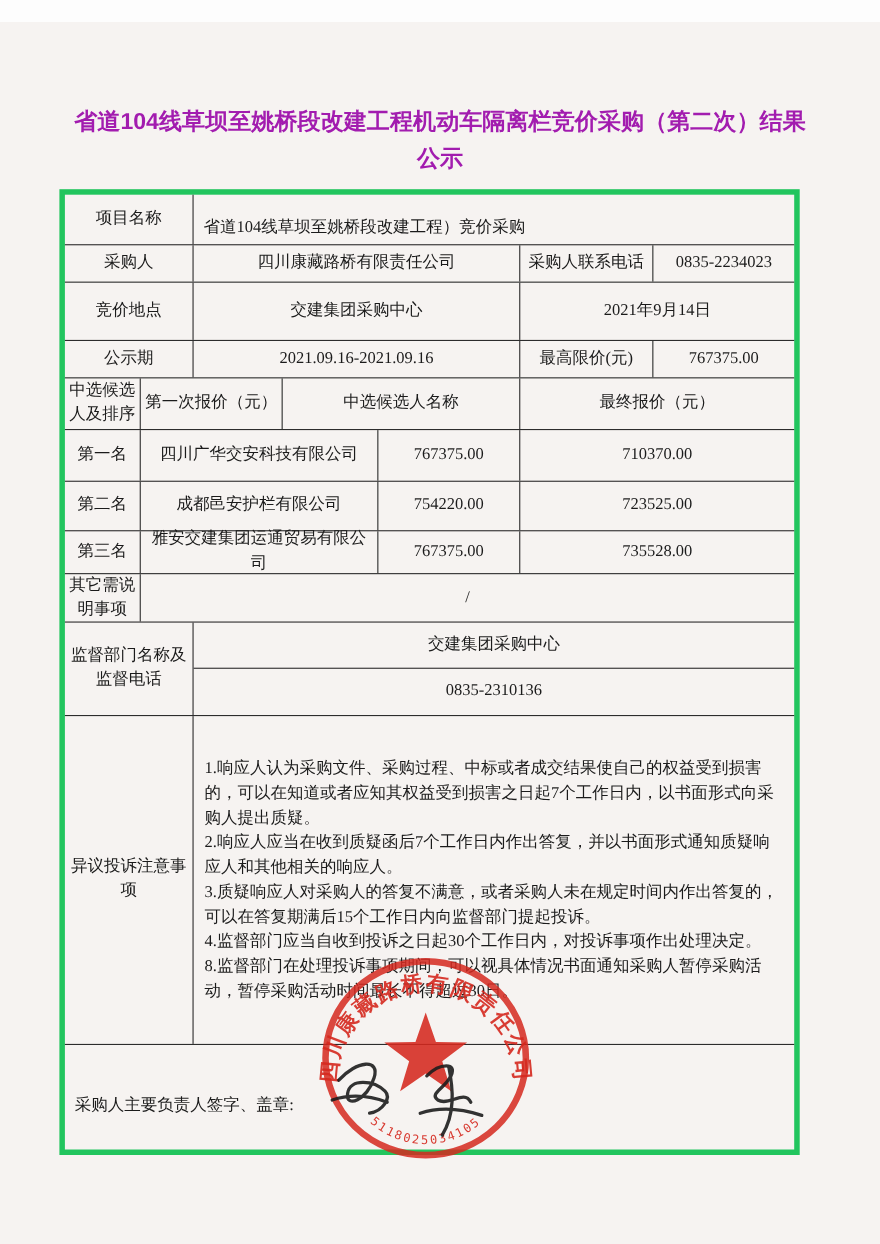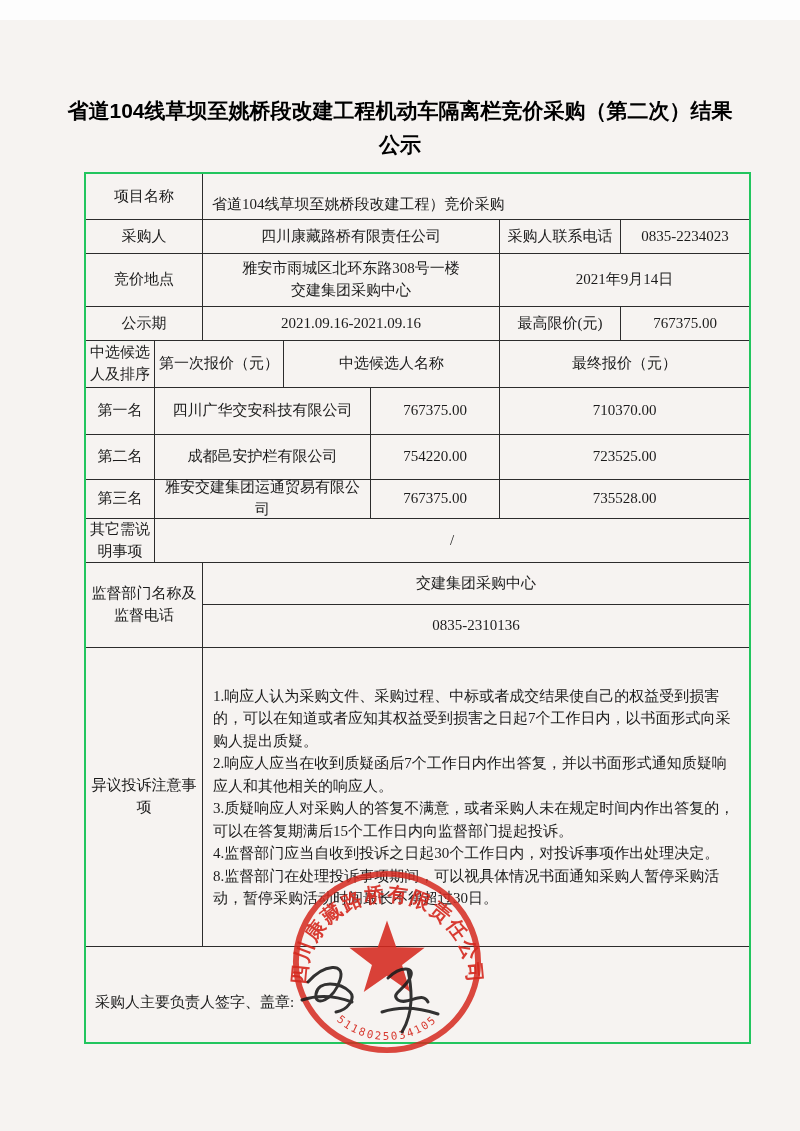--- a/index.html
+++ b/index.html
@@ -1,22 +1,22 @@
 <!DOCTYPE html>
 <html><head>
 <meta charset="utf-8">
 <style>
   html,body{margin:0;padding:0;background:#e9e6e3;}
   .page{position:relative;width:800px;height:1131px;background:#f6f3f1;
         font-family:"Liberation Serif","DejaVu Serif",serif;color:#1b1b1b;overflow:hidden;}
   .top-strip{position:absolute;top:0;left:0;right:0;height:20px;background:#fdfdfd;}
   .title{position:absolute;top:94px;left:62px;width:676px;margin:0;text-align:center;
          font-size:21px;font-weight:bold;line-height:1.6;
-         font-family:"Liberation Sans","DejaVu Sans",sans-serif;color:#000000;}
-  .tbl{position:absolute;left:84px;top:172px;width:663px;border:2px solid #22c55e;font-family:Liberation Serif, serif;}
+         font-family:"Liberation Sans","DejaVu Sans",sans-serif;color:#a21caf;}
+  .tbl{position:absolute;left:54px;top:172px;width:663px;border:5px solid #22c55e;font-family:Liberation Serif, serif;}
   .row{display:flex;box-sizing:border-box;border-bottom:1.5px solid #2c2c2c;}
   .row.last{border-bottom:none;}
   .cell{box-sizing:border-box;border-right:1.5px solid #2c2c2c;display:flex;
         align-items:center;justify-content:center;text-align:center;
         font-size:15px;line-height:1.45;padding:2px 4px;flex-direction:column;}
   .cell.end{border-right:none;}
   .cell.leftrow{flex-direction:row;justify-content:flex-start;text-align:right;padding-left:9px;margin-top:16px;}
   .fill{flex:1;}
   .sub{box-sizing:border-box;display:flex;align-items:center;justify-content:center;
        font-size:15px;}
@@ -45,21 +45,20 @@
     <div class="row" style="height:34px">
       <div class="cell" style="width:117px">采购人</div>
       <div class="cell" style="width:297px">四川康藏路桥有限责任公司</div>
       <div class="cell" style="width:121px">采购人联系电话</div>
       <div class="cell end fill">0835-2234023</div>
     </div>
 
     <div class="row" style="height:53px">
       <div class="cell" style="width:117px">竞价地点</div>
       <div class="cell" style="width:297px">
-        <div>雅安市雨城区北环东路308号一楼</div>
         <div>交建集团采购中心</div>
       </div>
       <div class="cell end fill">2021年9月14日</div>
     </div>
 
     <div class="row" style="height:34px">
       <div class="cell" style="width:117px">公示期</div>
       <div class="cell" style="width:297px">2021.09.16-2021.09.16</div>
       <div class="cell" style="width:121px">最高限价(元)</div>
       <div class="cell end fill">767375.00</div>

